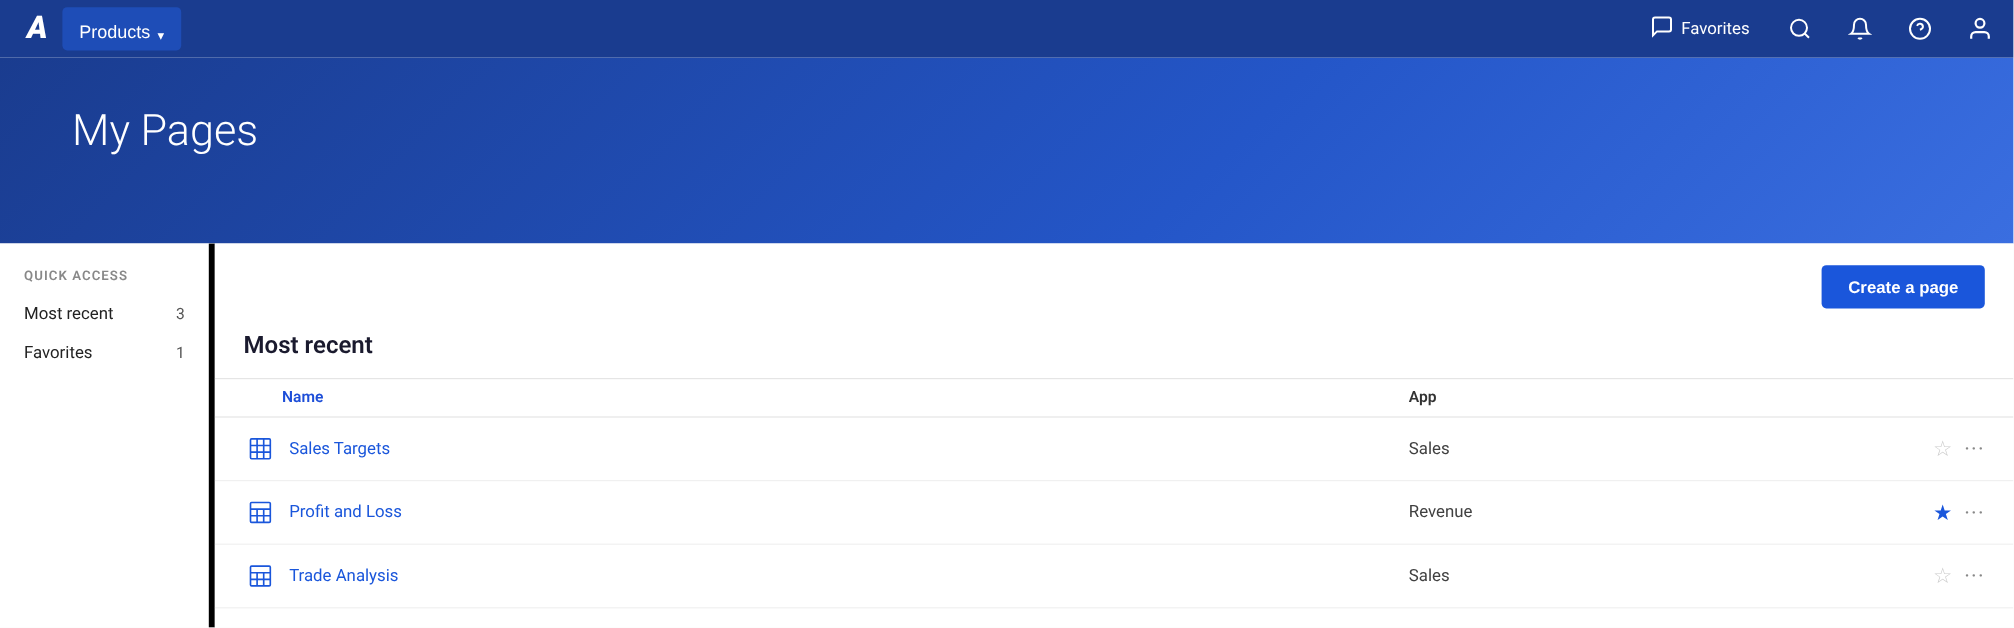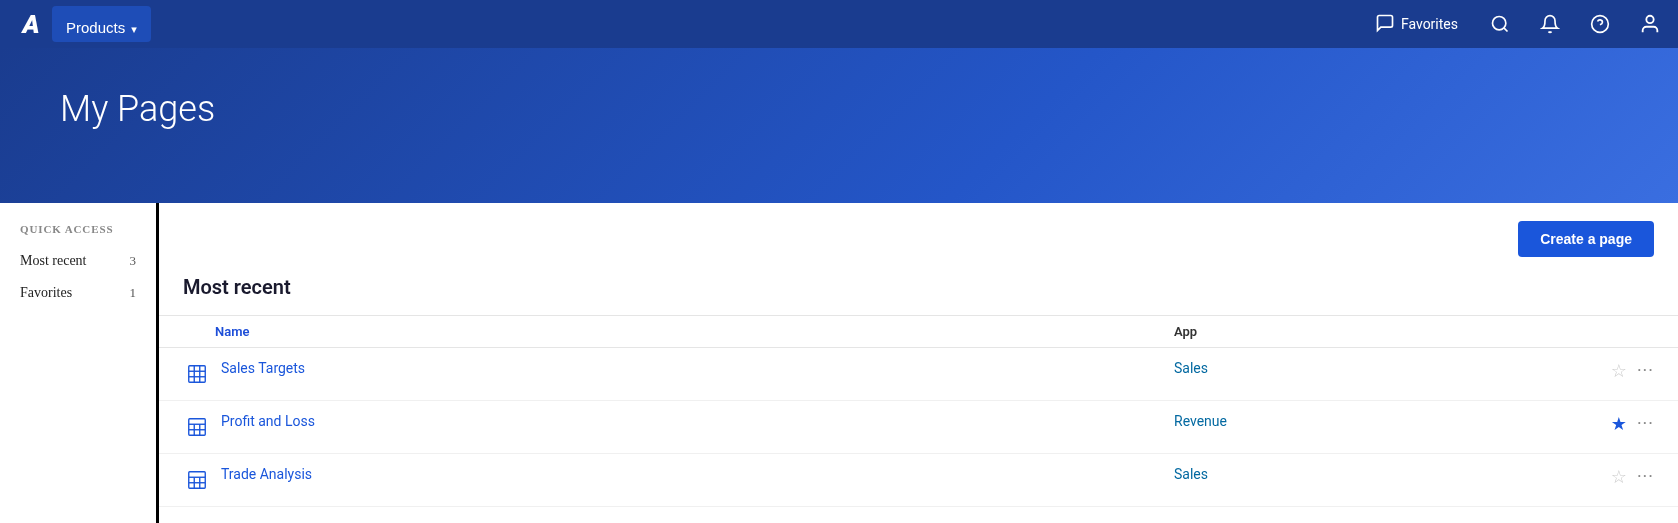--- a/index.html
+++ b/index.html
@@ -93,26 +93,25 @@
     
     .main-area {
       display: flex;
       background: #f5f5f5;
       flex: 1;
       height: calc(523px - 48px - 155px);
     }
 
     
     .sidebar {
-      width: 159px;
+      width: 179px;
       background: #fff;
       padding: 20px 0;
-      border-right: 3px solid #000000;
+      border-right: 5px solid #000000;
       flex-shrink: 0;
-      font-family: Liberation Serif, serif;
     }
     .sidebar-section-label {
       font-size: 11px;
       font-weight: 600;
       color: #888;
       letter-spacing: 0.08em;
       padding: 0 20px;
       margin-bottom: 10px;
       text-transform: uppercase;
     }
@@ -182,21 +181,21 @@
       font-size: 13px;
       font-weight: 600;
       color: #333;
     }
     .th-actions {
       width: 80px;
     }
 
     .table-row {
       display: flex;
-      align-items: flex-start;
+      align-items: center;
       padding: 12px 24px;
       border-bottom: 1px solid #f0f0f0;
       cursor: pointer;
     }
     .row-icon {
       width: 28px;
       height: 28px;
       display: flex;
       align-items: center;
       justify-content: center;
@@ -207,21 +206,21 @@
     }
     .row-name {
       flex: 1;
       font-size: 14px;
       color: #1a56db;
       text-decoration: none;
     }
     .row-app {
       width: 400px;
       font-size: 14px;
-      color: #0369a1;
+      color: #404040;
       margin-left: 28px;
     }
     .row-actions {
       width: 80px;
       display: flex;
       align-items: center;
       justify-content: flex-end;
       gap: 10px;
     }
     .star-icon {

